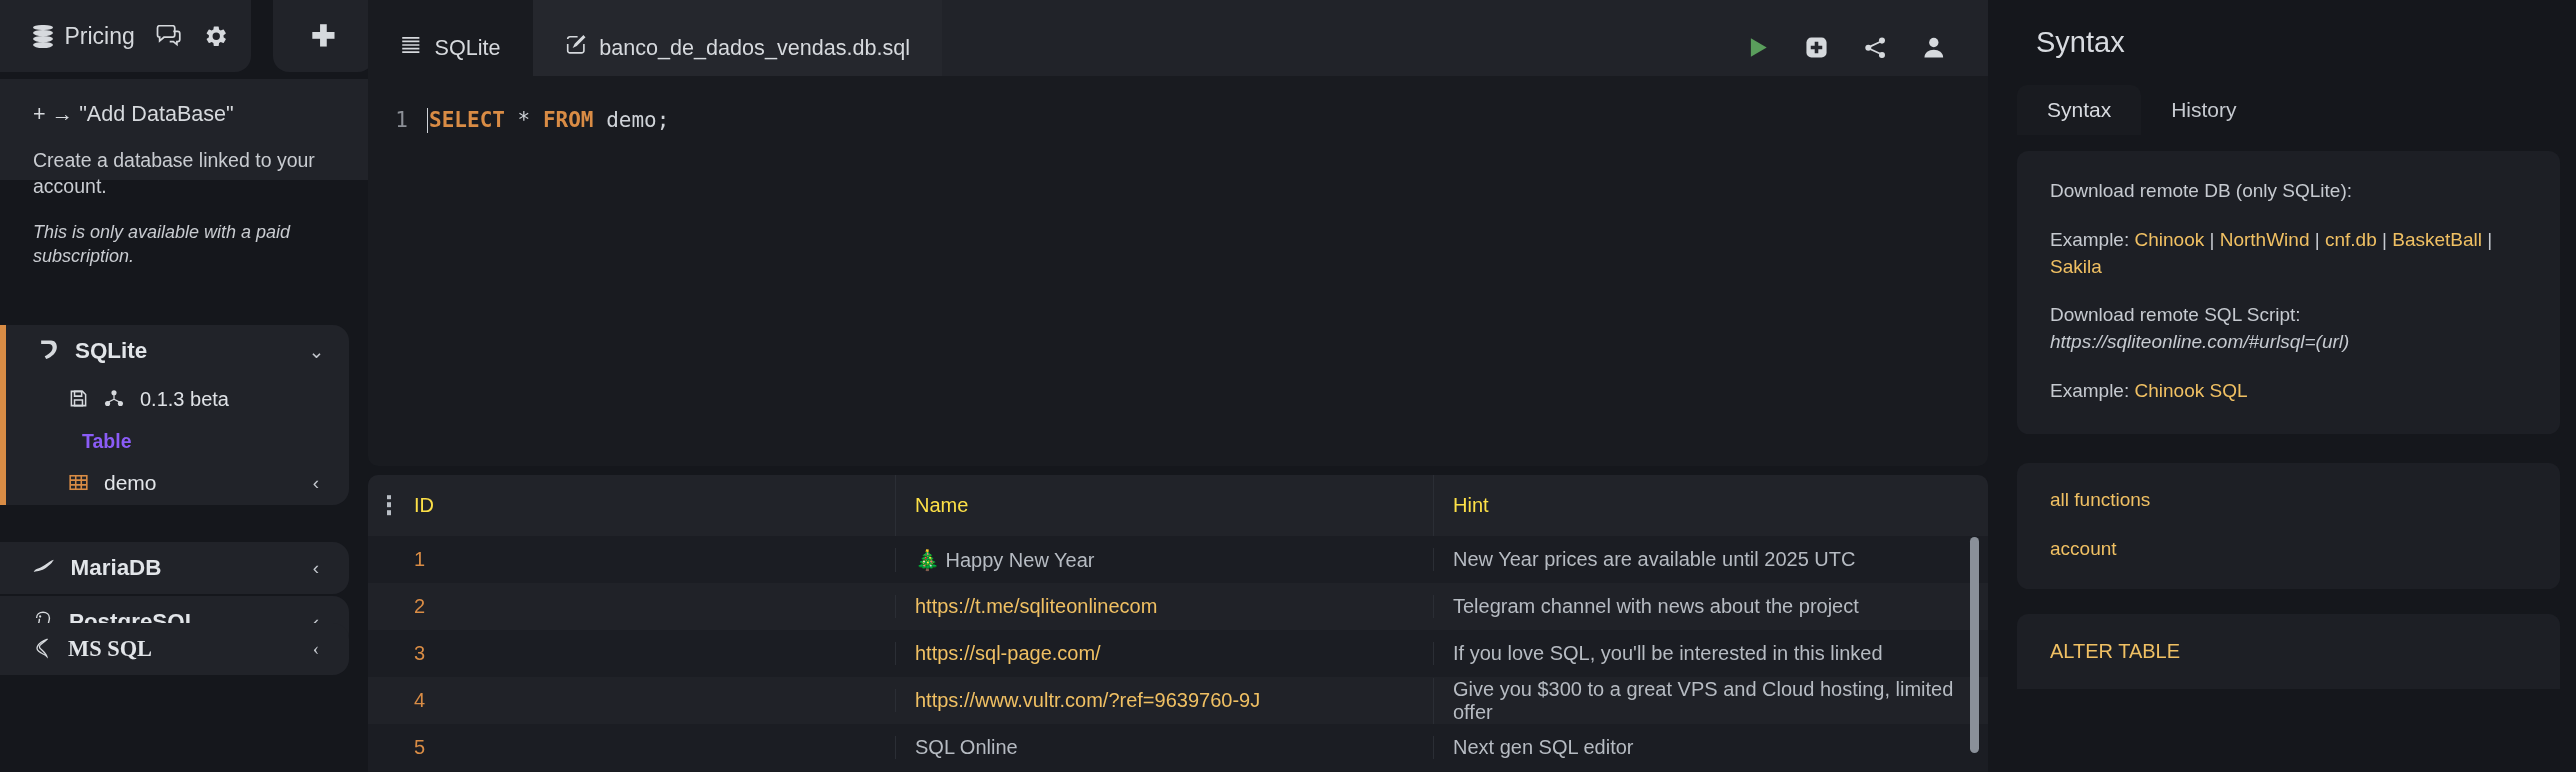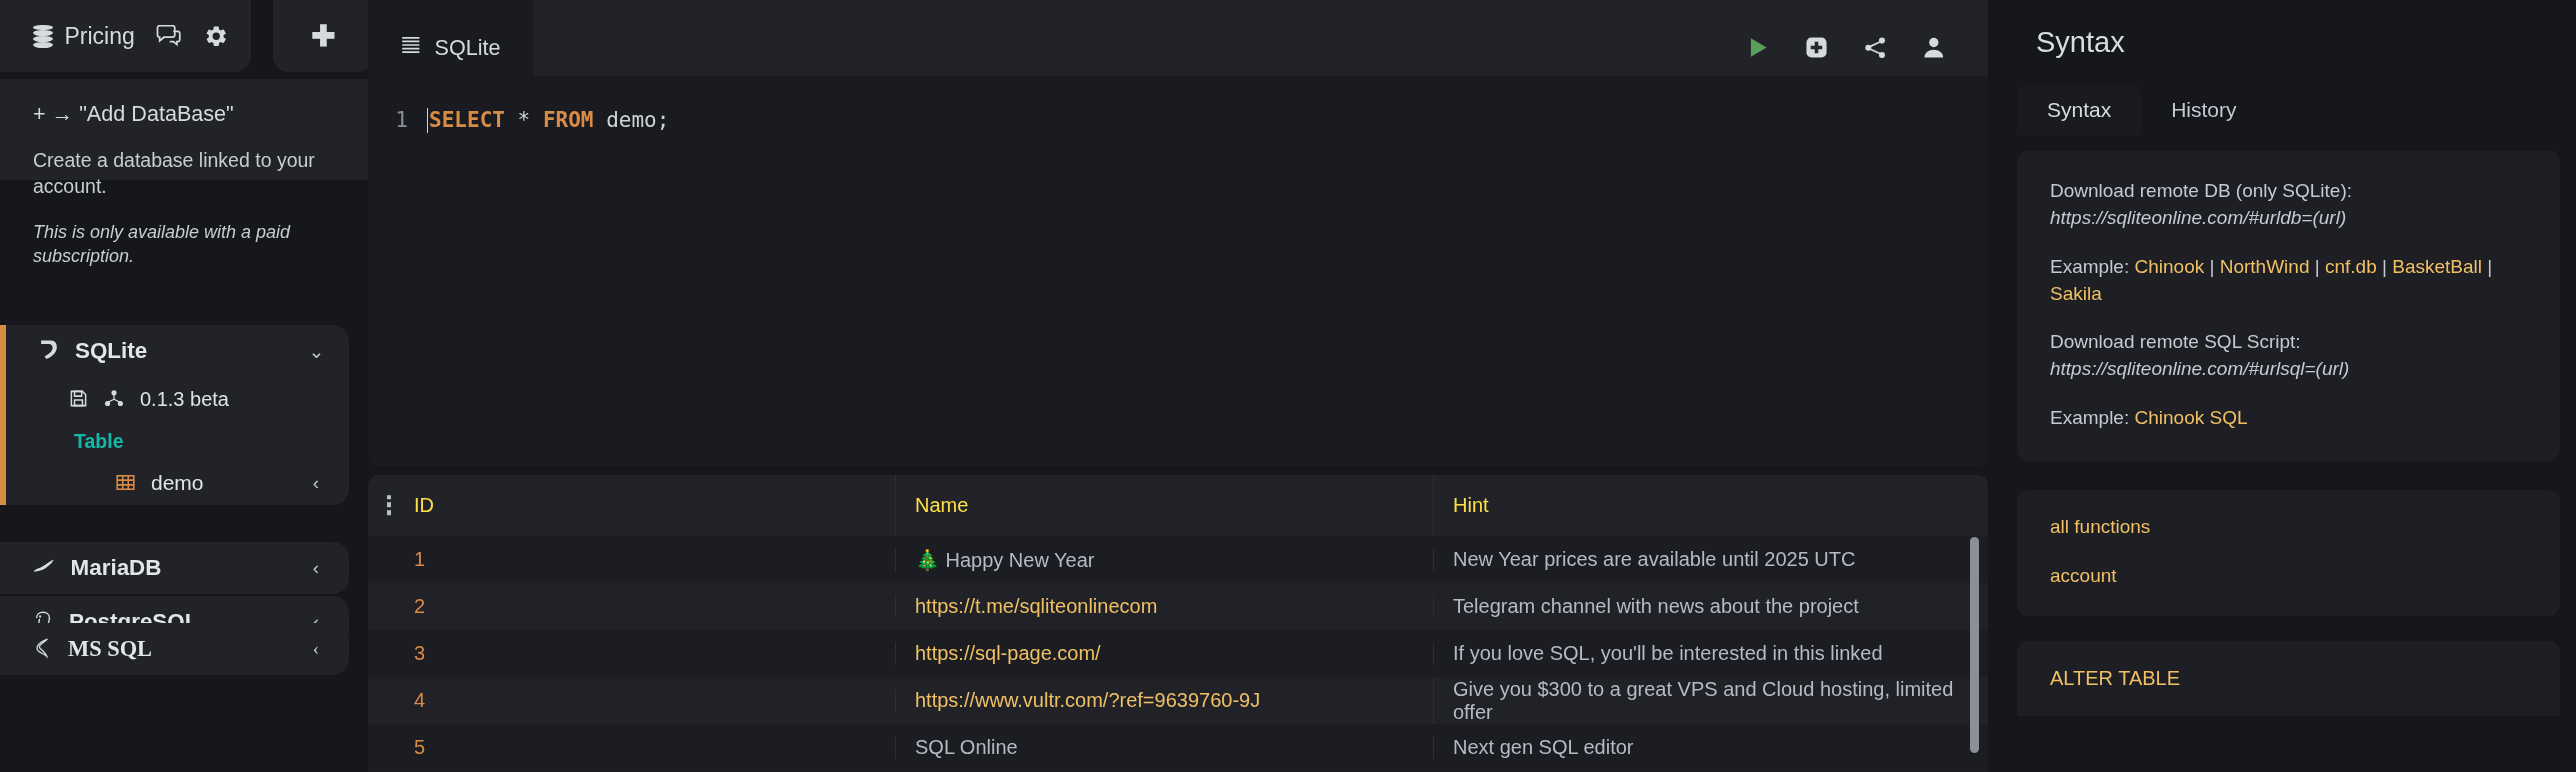--- a/index.html
+++ b/index.html
@@ -74,26 +74,26 @@
     padding-left: 33px; padding-right: 26px; cursor: pointer; gap: 16px;
   }
   .db-row .db-name { color: #e2e5e9; font-size: 22.4px; font-weight: bold; flex: 1; }
   .chev { color: #c2c6cc; font-size: 19px; width: 14.4px; text-align: center; }
 
   .db-sub {
     display: flex; align-items: center; height: 45px; padding-left: 63px; gap: 16px;
   }
   .db-sub .ver { color: #dfe2e6; font-size: 20px; }
   .sub-heading {
-    color: #14b8a6; font-size: 19.5px; font-weight: bold; padding-left: 68px; height: 38px;
-    display: flex; align-items: center;
+    color: #8b5cf6; font-size: 19.5px; font-weight: bold; padding-left: 68px; height: 38px;
+    display: flex; align-items: center; margin-left: 8px;
   }
   .table-row {
     display: flex; align-items: center; height: 45px; padding-left: 63px;
-    padding-right: 26px; gap: 16px; cursor: pointer; margin-left: 47px;
+    padding-right: 26px; gap: 16px; cursor: pointer;
   }
   .table-row .tname { color: #e2e5e9; font-size: 21px; flex: 1; }
 
   .grid-icon { width: 19px; height: 19px; display: inline-block; position: relative; }
   .grid-icon svg { display: block; }
 
   
   .center-col { flex: 0 0 1652px; width: 1652px; height: 772px; position: relative; }
 
   .ed-tabs {
@@ -311,20 +311,29 @@
   <div class="center-col">
 
     <div class="ed-tabs">
       <div class="ed-tab db-tab">
         <span>
           <svg width="21.6" height="20" viewBox="0 0 30 28">
               <path stroke="#d6d9dd" stroke-width="2.4" d="M3 4h24M3 9h24M3 14h24M3 19h24M3 24h24"></path>
             </svg>
         </span>
         <span>SQLite</span>
+      </div>
+      <div class="ed-tab file-tab">
+        <span>
+          <svg width="21.6" height="21.6" viewBox="0 0 24 24">
+              <path fill="none" stroke="#d6d9dd" stroke-width="1.8" d="M3 5.5A2.5 2.5 0 0 1 5.5 3H14M21 11v7.5A2.5 2.5 0 0 1 18.5 21h-13A2.5 2.5 0 0 1 3 18.5V11"></path>
+              <path fill="none" stroke="#d6d9dd" stroke-width="1.8" d="M20.5 2.5l1 1-9 9-2 1 1-2z"></path>
+            </svg>
+        </span>
+        <span>banco_de_dados_vendas.db.sql</span>
       </div>
 
       <div class="ed-toolbar">
         <div class="tb-icon">
           <svg width="21.6" height="23" viewBox="0 0 30 32">
               <path fill="#5a9e5c" d="M4 3l22 13L4 29z"></path>
             </svg>
         </div>
         <div class="tb-icon">
           <svg width="23" height="23" viewBox="0 0 32 32">
@@ -435,21 +444,20 @@
   <div class="right-col">
     <div class="rp-title">Syntax</div>
 
     <div class="rp-tabs">
       <div class="rp-tab active"><span>Syntax</span></div>
       <div class="rp-tab"><span>History</span></div>
     </div>
 
     <div class="rp-card">
       <p>Download remote DB (only SQLite):</p>
-      <p class="ital">https://sqliteonline.com/#urldb=(url)</p>
       <div class="gap"></div>
       <p><span>Example:</span>
         <span class="lk">Chinook</span><span class="sep"> | </span><span class="lk">NorthWind</span><span class="sep"> | </span><span class="lk">cnf.db</span><span class="sep"> | </span><span class="lk">BasketBall</span><span class="sep"> | </span><span class="lk">Sakila</span>
       </p>
       <div class="gap"></div>
       <p>Download remote SQL Script:</p>
       <p class="ital">https://sqliteonline.com/#urlsql=(url)</p>
       <div class="gap"></div>
       <p><span>Example:</span>
         <span class="lk">Chinook SQL</span>

